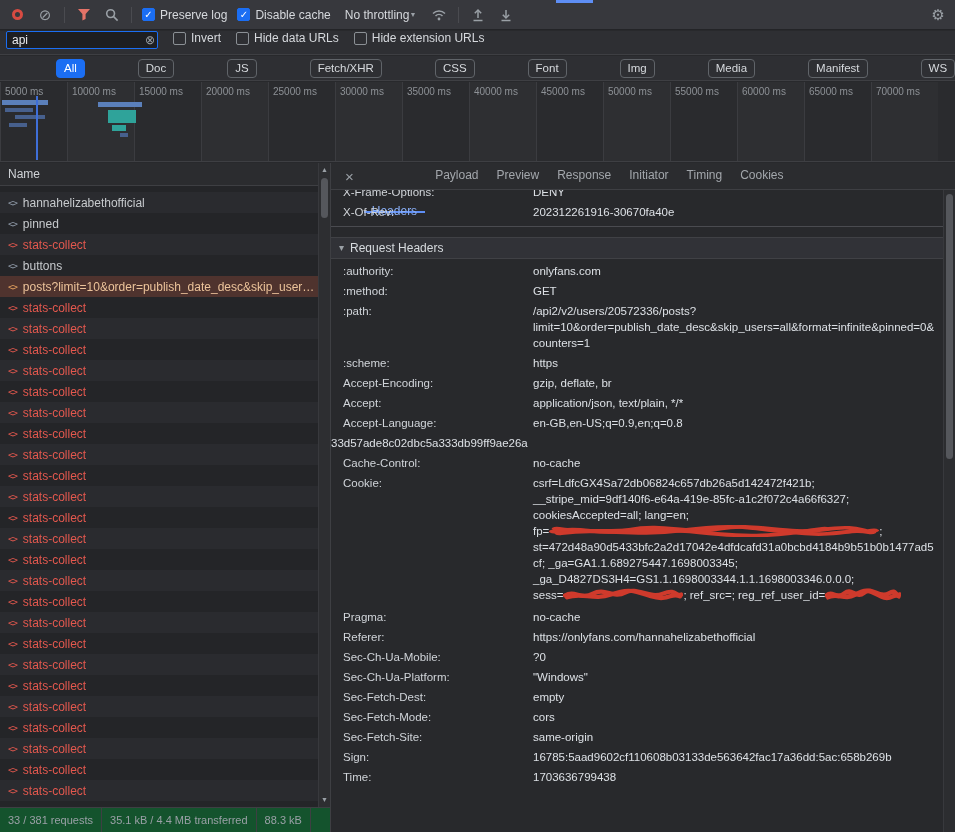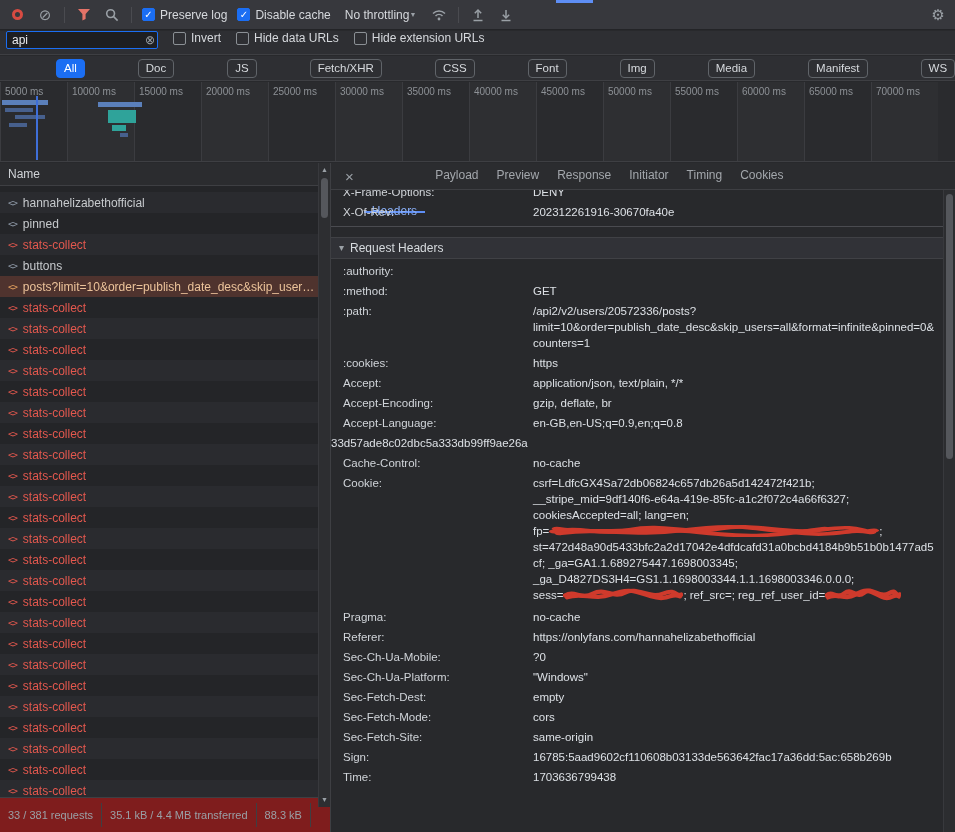--- a/index.html
+++ b/index.html
@@ -51,21 +51,21 @@
   .rows { flex:1; overflow:hidden; }
   .rows > .req-row:first-of-type { margin-top:-15px; }
   .req-row { height:21px; display:flex; align-items:center; gap:6px; padding:0 16px 0 8px; white-space:nowrap; overflow:hidden; font-size:12px; color:#c7cacd; background:#242528; }
   .rows > div.req-row:nth-of-type(even) { background:#2a2b2f; }
   .req-icon { font-family:"DejaVu Sans Mono", monospace; font-size:9px; letter-spacing:-1px; color:#8f9aa8; flex:none; }
   .req-row.error, .req-row.error .req-icon { color:#e3584e; }
   .req-row.selected { background:#4f332e !important; color:#ecc39a; }
   .req-row.selected .req-icon { color:#e2a05e; }
   .req-label { overflow:hidden; }
 
-  .status-bar { height:35px; flex:none; border-top:1px solid #3e3f43; background:#7f1d1d; display:flex; align-items:center; font-size:11px; color:#9aa0a6; overflow:hidden; }
+  .status-bar { height:25px; flex:none; border-top:1px solid #3e3f43; background:#14532d; display:flex; align-items:center; font-size:11px; color:#9aa0a6; overflow:hidden; }
   .st-item { padding:0 8px; border-right:1px solid #3e3f43; white-space:nowrap; line-height:24px; }
 
   
   .l-scroll { position:absolute; top:0; right:0; width:12px; bottom:25px; background:#2d2e31; border-left:1px solid #38393d; display:flex; flex-direction:column; align-items:center; padding:2px 0; z-index:3; }
   .l-scroll .arr { font-size:7px; color:#9aa0a6; line-height:10px; }
   .l-thumb { width:7px; height:40px; background:#55575c; border-radius:4px; margin-top:3px; }
   .l-fill { flex:1; }
   .r-scroll { position:absolute; top:27px; right:0; width:12px; bottom:0; background:#2c2d30; border-left:1px solid #38393d; z-index:3; }
   .r-thumb { position:absolute; top:4px; left:2px; width:7px; height:265px; background:#55575c; border-radius:4px; }
 
@@ -510,45 +510,46 @@
 
         <div class="section-head">
           <span class="tri">▾</span>
           <span>Request Headers</span>
         </div>
 
         <div class="hgroup">
 
             <div class="hrow">
               <div class="hname">:authority:</div>
+              <div class="hval">onlyfans.com</div>
             </div>
 
             <div class="hrow">
               <div class="hname">:method:</div>
               <div class="hval">GET</div>
             </div>
 
             <div class="hrow">
               <div class="hname">:path:</div>
               <div class="hval">/api2/v2/users/20572336/posts?limit=10&amp;order=publish_date_desc&amp;skip_users=all&amp;format=infinite&amp;pinned=0&amp;counters=1</div>
             </div>
 
             <div class="hrow">
-              <div class="hname">:cookies:</div>
+              <div class="hname">:scheme:</div>
               <div class="hval">https</div>
+            </div>
+
+            <div class="hrow">
+              <div class="hname">Accept-Encoding:</div>
+              <div class="hval">gzip, deflate, br</div>
             </div>
 
             <div class="hrow">
               <div class="hname">Accept:</div>
               <div class="hval">application/json, text/plain, */*</div>
-            </div>
-
-            <div class="hrow">
-              <div class="hname">Accept-Encoding:</div>
-              <div class="hval">gzip, deflate, br</div>
             </div>
 
             <div class="hrow">
               <div class="hname">Accept-Language:</div>
               <div class="hval">en-GB,en-US;q=0.9,en;q=0.8</div>
             </div>
 
             <div class="hrow">
               <div class="hval">33d57ade8c02dbc5a333db99ff9ae26a</div>
             </div>

